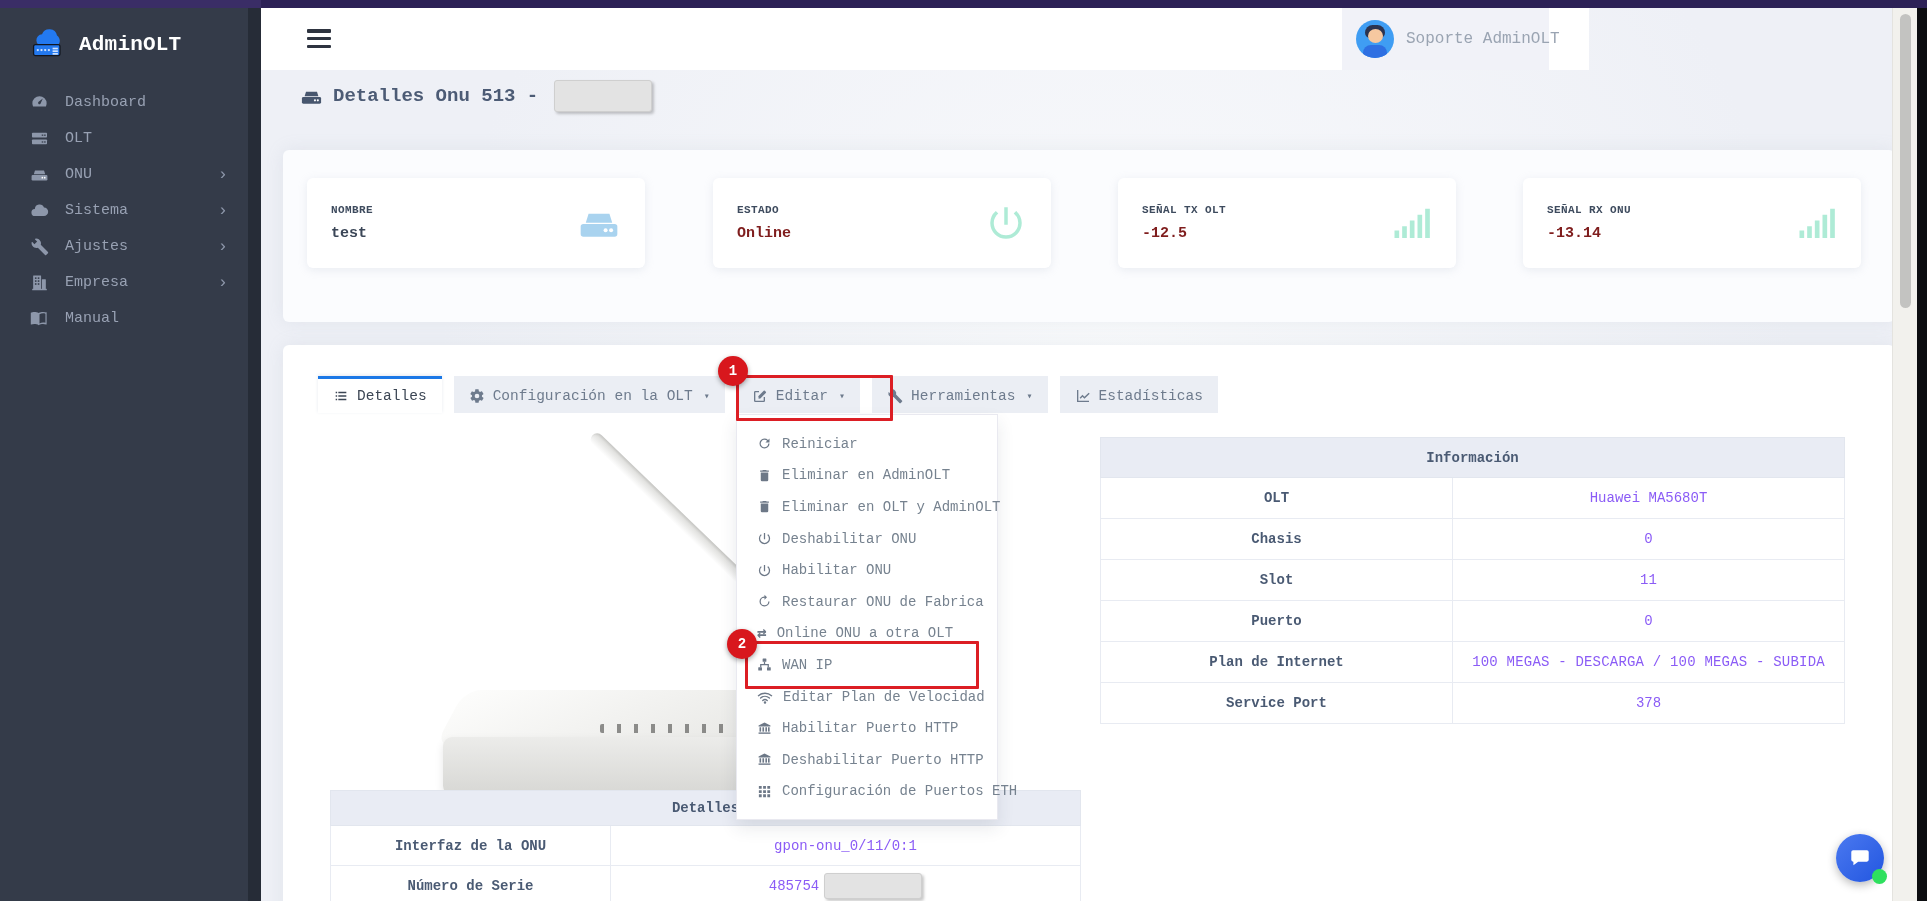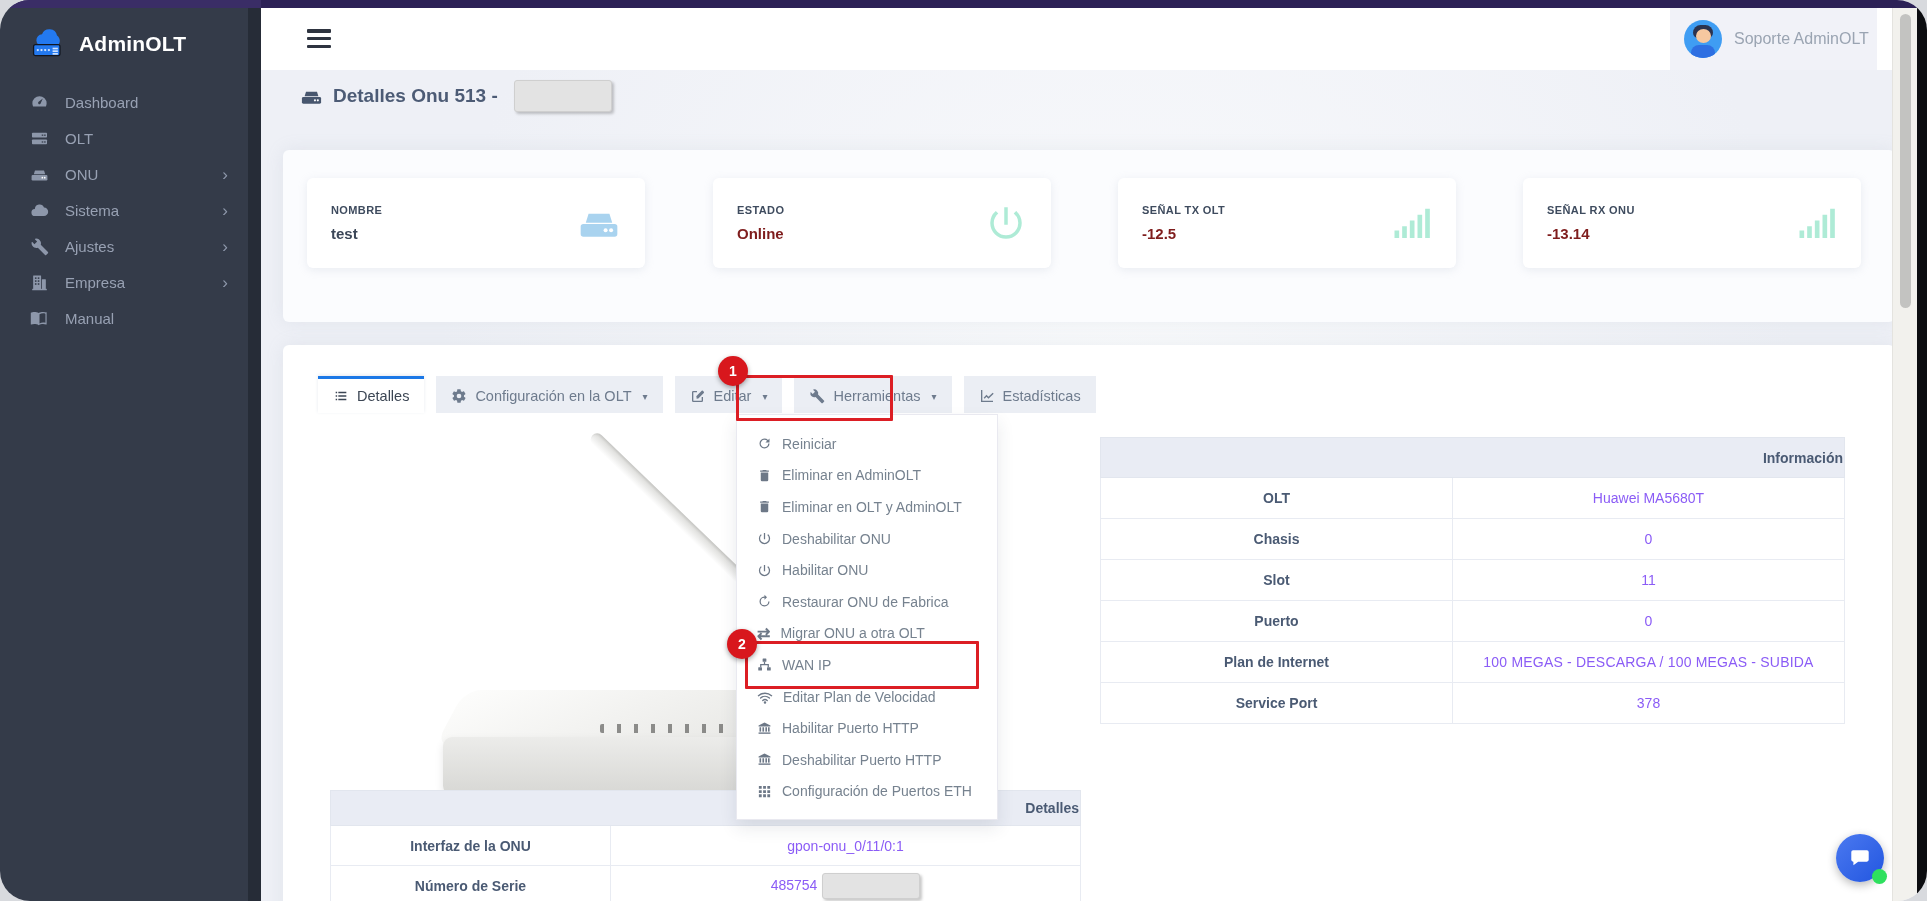--- a/index.html
+++ b/index.html
@@ -1,18 +1,18 @@
 <!DOCTYPE html>
 <html><head>
 <meta charset="utf-8">
 <style>
   html,body{margin:0;padding:0;background:#d8dade;}
   .screen{position:relative;width:1927px;height:901px;overflow:hidden;
     background:radial-gradient(circle at 58% 42%, #f9fafc 0%, #eef0f6 55%);
-    font-family:Liberation Sans, sans-serif;border-radius:30px;}
+    font-family:Liberation Mono, monospace;}
   .ic{display:inline-block;vertical-align:middle;}
 
   
   .top-strip{position:absolute;left:0;top:0;width:100%;height:8px;background:#2c2156;z-index:45;}
   .top-strip .lighter{position:absolute;left:0;top:0;width:261px;height:8px;background:#3a2d66;}
 
   
   .black-edge{position:absolute;right:0;top:8px;width:10px;height:893px;background:#0c0d10;z-index:60;}
   .scroll-track{position:absolute;right:10px;top:8px;width:24px;height:893px;background:#f2f1ed;z-index:50;border-left:1px solid #e4e3df;}
   .scroll-thumb{position:absolute;right:16px;top:14px;width:11px;height:294px;background:#c3c3c1;border-radius:6px;z-index:55;}
@@ -20,21 +20,21 @@
   
   .sidebar{position:absolute;left:0;top:8px;width:248px;height:893px;background:#343b49;z-index:10;}
   .sidebar-edge{position:absolute;left:248px;top:8px;width:13px;height:893px;background:#262c37;z-index:10;}
   .brand{display:flex;align-items:center;gap:9px;padding:20px 0 24px 32px;}
   .brand-text{color:#fff;font-size:21px;font-weight:bold;letter-spacing:.2px;}
   .nav-item{display:flex;align-items:center;height:36px;padding:0 20px 0 30px;color:#98a1b3;font-size:15px;gap:16px;cursor:pointer;}
   .nav-item .ic{color:#8d97aa;}
   .nav-chevron{margin-left:auto;color:#8d97aa;font-size:17px;line-height:1;}
 
   
-  .topbar{position:absolute;left:261px;top:8px;width:1656px;height:62px;background:#ffffff;z-index:5;}
+  .topbar{position:absolute;left:261px;top:8px;width:1328px;height:62px;background:#ffffff;z-index:5;}
   .hamburger{position:absolute;left:46px;top:21px;width:24px;cursor:pointer;}
   .hamburger div{height:3.6px;background:#2e3440;border-radius:1px;margin-bottom:4.2px;}
   .user-panel{position:absolute;right:40px;top:0;height:62px;width:207px;background:#f1f2f8;display:flex;align-items:center;gap:12px;padding-left:14px;box-sizing:border-box;cursor:pointer;}
   .avatar{width:38px;height:38px;border-radius:50%;background:#3f9df3;position:relative;overflow:hidden;flex:0 0 auto;}
   .avatar .hair{position:absolute;left:9px;top:5px;width:20px;height:13px;border-radius:10px 10px 7px 7px;background:#2b3350;}
   .avatar .face{position:absolute;left:11.5px;top:9px;width:15px;height:14px;border-radius:50%;background:#f6c8a0;}
   .avatar .torso{position:absolute;left:7px;top:25px;width:24px;height:14px;border-radius:8px 8px 0 0;background:#2e6fe2;}
   .user-name{color:#9aa4b2;font-size:16px;white-space:nowrap;}
 
   
@@ -79,21 +79,21 @@
 
   
   .onu-image{position:absolute;left:420px;top:432px;width:390px;height:360px;z-index:4;}
   .antenna{position:absolute;left:168px;top:8px;width:13px;height:208px;border-radius:7px;background:linear-gradient(90deg,#ffffff,#d8d8d5);transform-origin:top left;transform:rotate(-46deg);box-shadow:inset -2px 0 2px rgba(0,0,0,.08);}
   .onu-top{position:absolute;left:30px;top:258px;width:330px;height:56px;background:linear-gradient(150deg,#fdfdfc,#e7e7e4);border-radius:16px;transform:skewX(-28deg);}
   .onu-body{position:absolute;left:23px;top:305px;width:352px;height:58px;background:linear-gradient(#ececea,#d7d7d4);border-radius:9px;box-shadow:0 4px 8px rgba(0,0,0,.10);}
   .onu-vents{position:absolute;left:180px;top:292px;width:185px;height:9px;background:repeating-linear-gradient(90deg,#6a6a68 0 4px,transparent 4px 17px);opacity:.75;border-radius:2px;}
 
   
   table{border-collapse:collapse;background:#fff;}
-  .data-table th{background:#e9ecf4;color:#4a5a73;font-size:14px;font-weight:bold;border:1px solid #e2e6ee;text-align:right;}
+  .data-table th{background:#e9ecf4;color:#4a5a73;font-size:14px;font-weight:bold;border:1px solid #e2e6ee;text-align:center;}
   .data-table td{border:1px solid #e8ebf2;text-align:center;color:#8b5cf6;font-size:14px;}
   .data-table td.lbl{color:#4a5a73;font-weight:bold;}
   .details-table{position:absolute;left:330px;top:790px;z-index:5;}
   .details-table th{height:32px;}
   .details-table td{height:37px;}
   .details-table .lbl{width:277px;}
   .details-table .val{width:467px;}
   .info-table{position:absolute;left:1100px;top:437px;z-index:5;}
   .info-table th{height:37px;}
   .info-table td{height:38px;}
@@ -492,21 +492,21 @@
       <span>Habilitar ONU</span>
     </div>
     <div class="menu-item">
       <svg class="ic" width="15" height="15">
           <use href="#i-restore"></use>
         </svg>
       <span>Restaurar ONU de Fabrica</span>
     </div>
     <div class="menu-item">
       <span class="mi-exchange">⇄</span>
-      <span>Migrar ONU a otra OLT</span>
+      <span>Online ONU a otra OLT</span>
     </div>
     <div class="menu-item">
       <svg class="ic" width="15" height="15">
           <use href="#i-sitemap"></use>
         </svg>
       <span>WAN IP</span>
     </div>
     <div class="menu-item">
       <svg class="ic" width="16" height="16">
           <use href="#i-wifi"></use>

